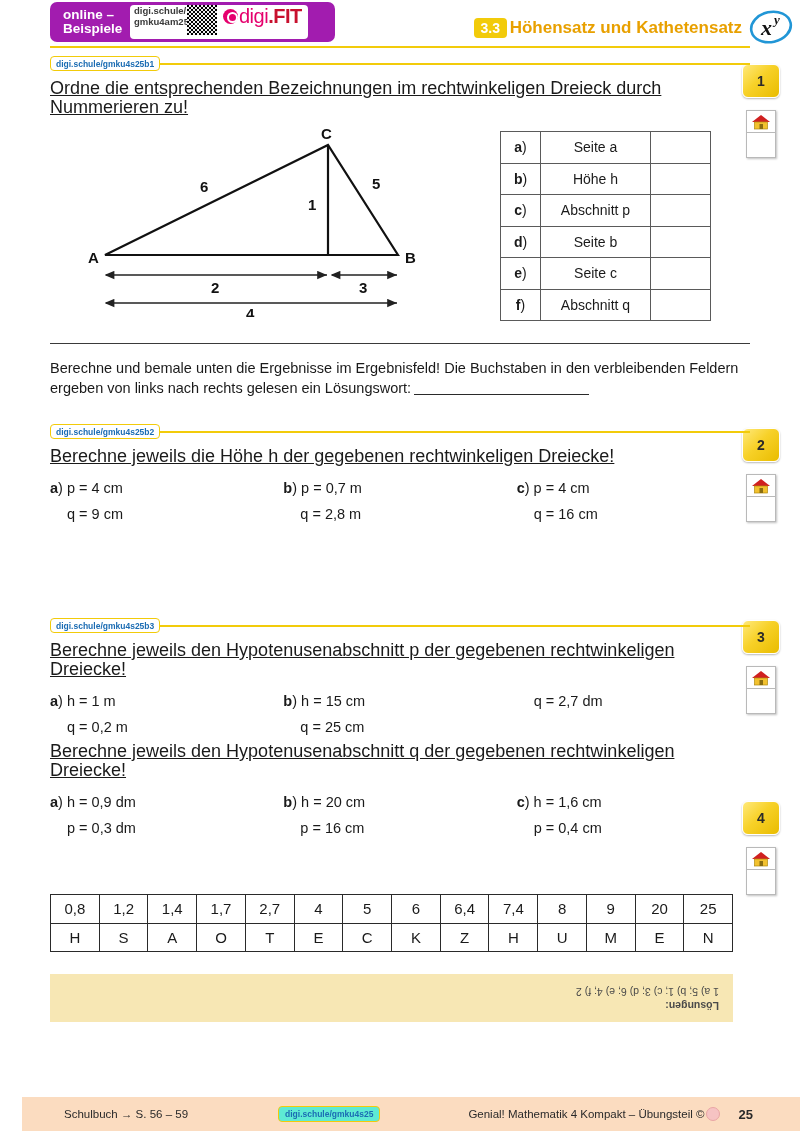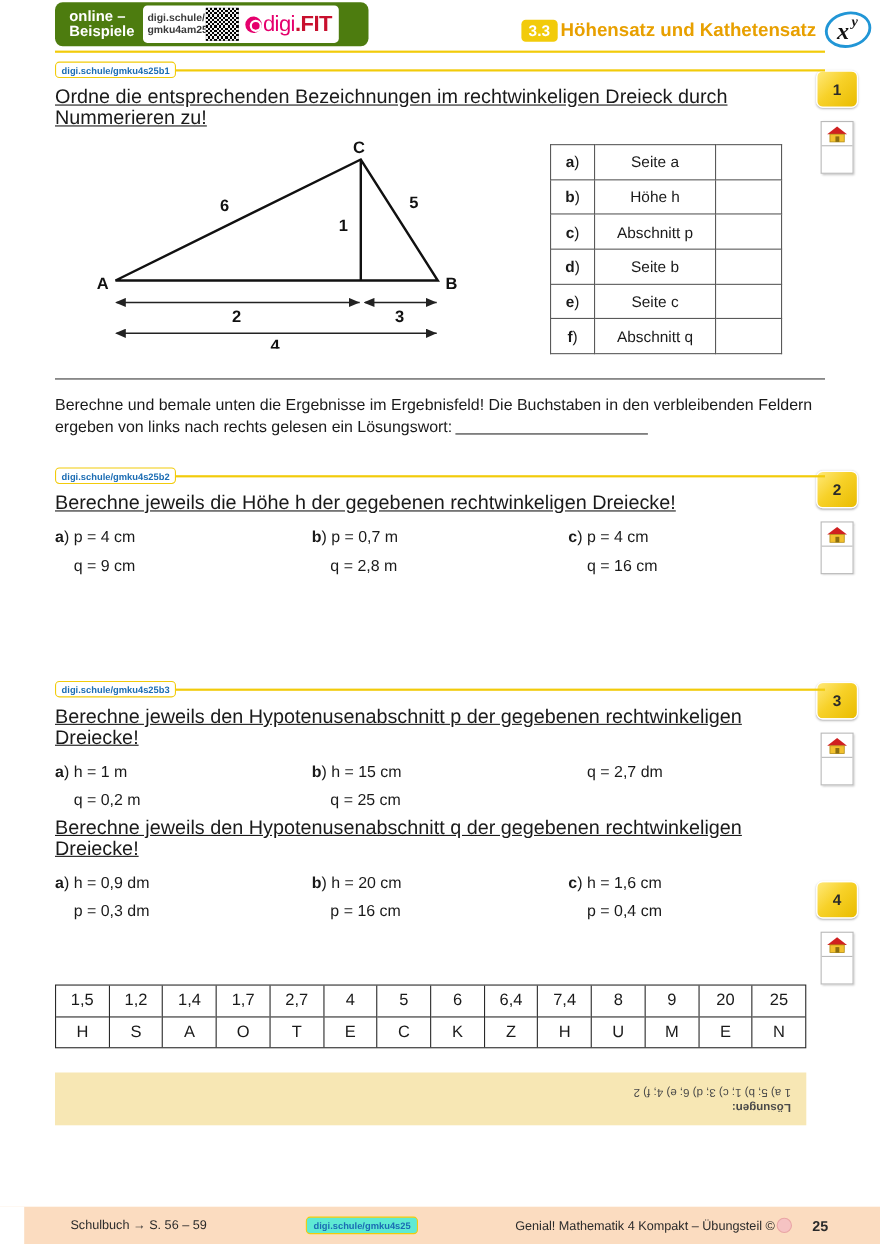--- a/index.html
+++ b/index.html
@@ -13,32 +13,32 @@
     overflow: hidden;
   }
 
   
   .header {
     position: absolute; left: 0; top: 0; width: 800px; height: 52px;
   }
   .online-pill {
     position: absolute; left: 50px; top: 2px;
     width: 285px; height: 40px;
-    background: #4d7c0f;
+    background: #a21caf;
     border-radius: 7px;
     display: flex; align-items: center;
   }
   .online-label {
     color: #ffffff; font-weight: bold; font-size: 13.5px;
     line-height: 14.5px; margin-left: 13px; width: 62px;
   }
   .qr-block {
     background: #ffffff; border-radius: 4px;
     height: 34px; width: 178px; margin-left: 5px;
-    display: flex; align-items: center; padding: 0 4px;
+    display: flex; align-items: flex-start; padding: 0 4px;
   }
   .qr-url {
     font-size: 9.5px; font-weight: bold; color: #3a3a3a;
     line-height: 11px; width: 52px;
   }
   .qr-code {
     width: 30px; height: 30px; margin-left: 1px;
     background:
       repeating-linear-gradient(90deg,#111 0 2px,#fff 2px 4px),
       repeating-linear-gradient(0deg,#111 0 2px,#fff 2px 4px);
@@ -370,21 +370,21 @@
       <div class="l2">p = 16 cm</div>
     </div>
     <div class="abc-col">
       <div class="l1"><b>c</b>)&nbsp;<span>h = 1,6 cm</span></div>
       <div class="l2">p = 0,4 cm</div>
     </div>
   </div>
 
   <div class="result-grid" style="margin-top:58px">
     <div class="rg-cell">
-        <div class="rg-num">1,5</div>
+        <div class="rg-num">0,8</div>
         <div class="rg-let" style="border-top:1px solid #2a2a2a">H</div>
       </div>
     <div class="rg-cell">
         <div class="rg-num">1,2</div>
         <div class="rg-let" style="border-top:1px solid #2a2a2a">S</div>
       </div>
     <div class="rg-cell">
         <div class="rg-num">1,4</div>
         <div class="rg-let" style="border-top:1px solid #2a2a2a">A</div>
       </div>

